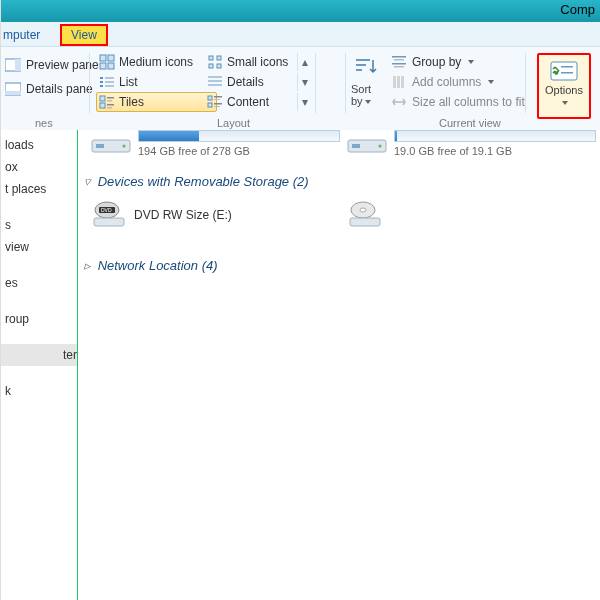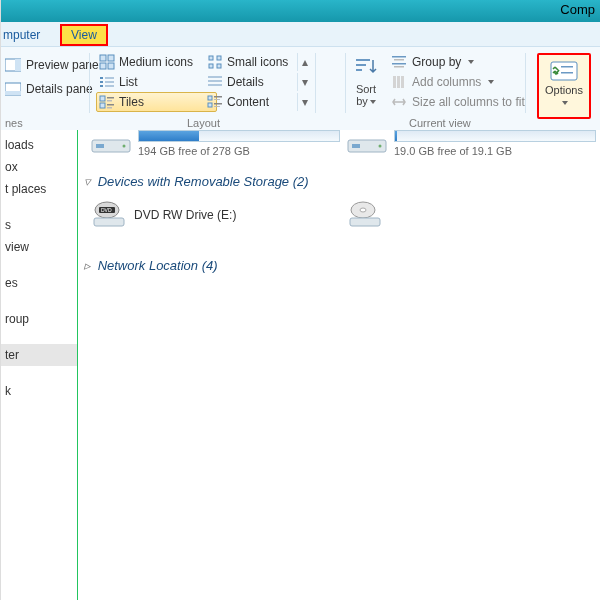--- a/index.html
+++ b/index.html
@@ -3,39 +3,39 @@
 <meta charset="utf-8">
 <style>
   html,body{margin:0;padding:0;font-family:"Segoe UI",Tahoma,sans-serif;font-size:12px;color:#333;background:#fff;}
   .window{width:600px;height:600px;position:relative;overflow:hidden;border-left:1px solid #ddd;}
   .titlebar{height:22px;background:linear-gradient(#29b5c9,#1697ab);position:relative;}
   .titlebar .title{position:absolute;right:6px;top:2px;color:#000;font-size:13px;}
   .tabstrip{height:24px;background:#e8f3fa;border-bottom:1px solid #cde1ef;position:relative;text-align:right;}
   .tabstrip .tab{position:absolute;top:3px;height:20px;line-height:20px;color:#1a5b9e;padding:0 10px;font-size:12px;}
   .tabstrip .tab.sel{outline:2px solid red;outline-offset:-1px;background:#fde047;}
   .ribbon{height:84px;background:#f3f9fd;border-bottom:1px solid #cde1ef;position:relative;}
-  .ribbon .group-label{position:absolute;bottom:2px;font-size:11px;color:#7a7a7a;}
+  .ribbon .group-label{position:absolute;bottom:2px;font-size:11px;color:#7a7a7a;margin-left:30px;}
   .sep{position:absolute;top:6px;bottom:18px;width:1px;background:#d4e4ef;}
   .rbtn{position:absolute;height:20px;line-height:20px;font-size:12px;color:#333;display:flex;align-items:center;gap:5px;}
   .rbtn .ico{width:16px;height:16px;display:inline-block;}
   .layout-opt{position:absolute;height:18px;line-height:18px;font-size:12px;padding-left:22px;}
   .layout-opt .ico{position:absolute;left:2px;top:1px;width:16px;height:16px;}
   .layout-opt.sel{background:linear-gradient(#fff3cf,#ffe49b);border:1px solid #d9b44a;border-radius:2px;}
   .layout-drop{position:absolute;width:14px;border-left:1px solid #d4e4ef;display:flex;align-items:center;justify-content:center;color:#6a6a6a;}
-  .sortbtn{position:absolute;text-align:center;font-size:11px;color:#444;}
+  .sortbtn{position:absolute;text-align:left;font-size:11px;color:#444;}
   .sortbtn .sortico{width:26px;height:26px;margin:0 auto 2px;}
   .cv-opt{position:absolute;height:18px;line-height:18px;font-size:12px;color:#888;display:flex;align-items:center;gap:5px;}
   .cv-opt .ico{width:16px;height:16px;}
   .options{position:absolute;top:6px;right:10px;width:50px;height:62px;border:2px solid red;background:#fff7dc;border-radius:2px;text-align:center;font-size:11px;color:#3a3a3a;}
   .options .optico{width:28px;height:20px;margin:6px auto 3px;}
   .tri{display:inline-block;width:0;height:0;border-left:3px solid transparent;border-right:3px solid transparent;border-top:4px solid #666;vertical-align:middle;margin-left:2px;}
   .body{display:flex;position:absolute;top:130px;left:0;right:0;bottom:0;}
   .nav{width:76px;border-right:1px solid #22c55e;background:#fff;padding-top:4px;}
   .nav .navitem{height:22px;line-height:22px;padding-left:4px;font-size:12px;color:#333;white-space:nowrap;overflow:hidden;}
-  .nav .navitem.sel{background:#e6e6e6;}
+  .nav .navitem.sel{background:#e6e6e6;text-align:right;}
   .content{flex:1;background:#fff;position:relative;padding-left:12px;}
   .drive{position:absolute;width:250px;height:28px;}
   .drive .dico{width:42px;height:28px;float:left;}
   .drive .dtxt{margin-left:48px;font-size:11px;color:#666;line-height:14px;}
   .drive .bar{height:10px;border:1px solid #b8d0e0;background:linear-gradient(#dfeaf5,#f4f9fd);margin-bottom:2px;position:relative;}
   .drive .bar .fill{position:absolute;left:0;top:0;bottom:0;background:linear-gradient(#5aa3e0,#2f7ec9);}
   .cat{position:absolute;left:4px;font-size:13px;color:#1a4a7a;font-style:italic;}
   .cat .exp{display:inline-block;width:10px;text-align:center;color:#7a7a7a;margin-right:2px;}
   .dev{position:absolute;width:220px;height:34px;}
   .dev .devico{width:38px;height:30px;float:left;}
@@ -283,21 +283,21 @@
 
       <div class="dev" style="left:12px;top:70px">
         <div class="devico">
           <svg width="38" height="30">
               <ellipse cx="17" cy="10" rx="12" ry="8" fill="#d9d9d9" stroke="#888"></ellipse>
               <rect x="9" y="7" width="16" height="6" rx="1" fill="#333"></rect>
               <text x="11" y="12" font-size="5" fill="#fff">DVD</text>
               <rect x="4" y="18" width="30" height="8" rx="2" fill="#dfe7ec" stroke="#9fb4c4"></rect>
             </svg>
         </div>
-        <div class="devtxt">DVD RW Drive (E:)</div>
+        <div class="devtxt">DVD RW Size (E:)</div>
       </div>
       <div class="dev" style="left:268px;top:70px">
         <div class="devico">
           <svg width="38" height="30">
               <ellipse cx="17" cy="10" rx="12" ry="8" fill="#e8e8e8" stroke="#999"></ellipse>
               <ellipse cx="17" cy="10" rx="3" ry="2" fill="#fff" stroke="#aaa"></ellipse>
               <rect x="4" y="18" width="30" height="8" rx="2" fill="#dfe7ec" stroke="#9fb4c4"></rect>
             </svg>
         </div>
       </div>

